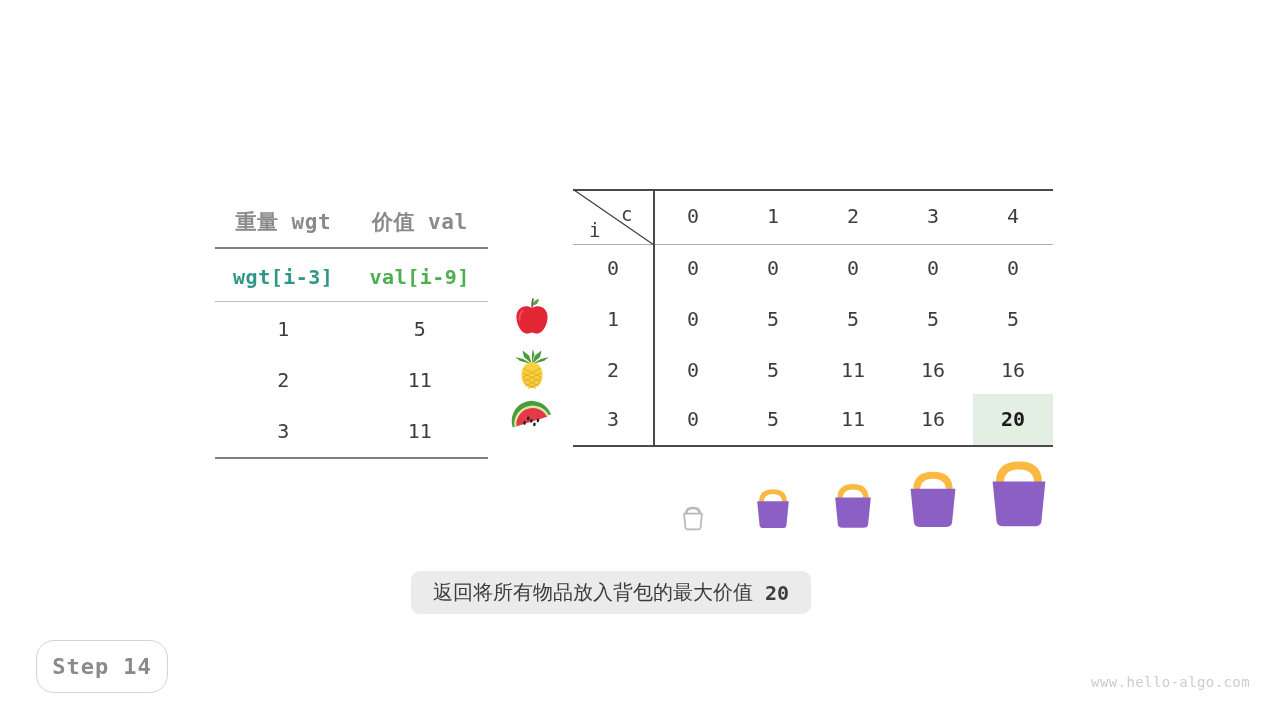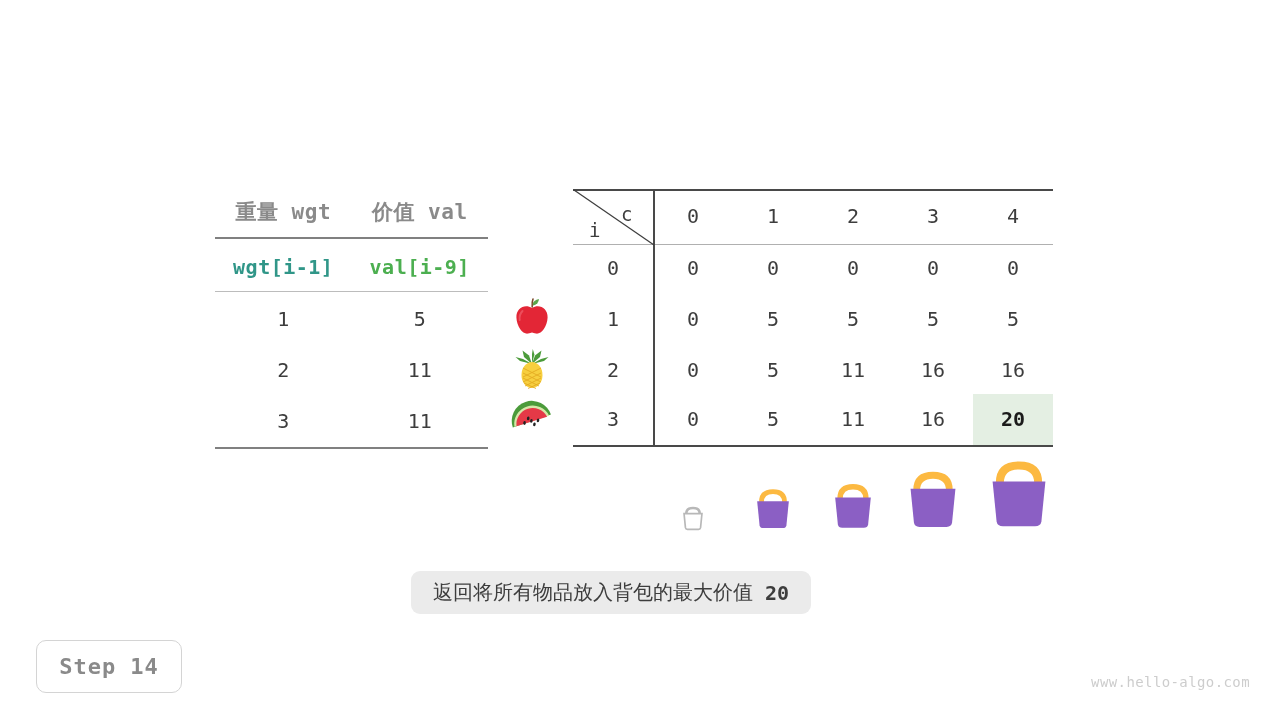--- a/index.html
+++ b/index.html
@@ -18,21 +18,21 @@
     position: absolute;
     left: 0; top: 0;
     width: 1280px;
     height: 720px;
   }
 
   
   #items-table {
     position: absolute;
     left: 215px;
-    top: 190px;
+    top: 200px;
     width: 273px;
     height: 258px;
   }
   #items-table .hdr {
     position: absolute;
     top: 0;
     width: 100%;
     height: 44px;
     display: flex;
   }
@@ -218,24 +218,24 @@
     font-weight: bold;
     margin-left: 12px;
     font-size: 20px;
   }
 
   
   #step-badge {
     position: absolute;
     left: 36px;
     top: 640px;
-    width: 146px;
+    width: 132px;
     height: 53px;
     border: 1px solid #d4d4d4;
-    border-radius: 10px;
+    border-radius: 18px;
     display: flex;
     align-items: center;
     justify-content: center;
     font-size: 22px;
     font-weight: bold;
     color: #8a8a8a;
     letter-spacing: 1px;
     box-sizing: border-box;
   }
 
@@ -254,21 +254,21 @@
 
 <div class="canvas">
 
   <div id="items-table">
     <div class="hdr">
       <span>重量 wgt</span>
       <span>价值 val</span>
     </div>
     <div class="rule-thick" id="rule-top"></div>
     <div class="subhdr">
-      <span class="wgt-col">wgt[i-1]</span>
+      <span class="wgt-col">wgt[i-3]</span>
       <span class="val-col">val[i-9]</span>
     </div>
     <div class="rule-thin" id="rule-mid"></div>
 
     <div class="irow" id="irow-0">
       <span>1</span>
       <span>5</span>
     </div>
     <div class="irow" id="irow-1">
       <span>2</span>

